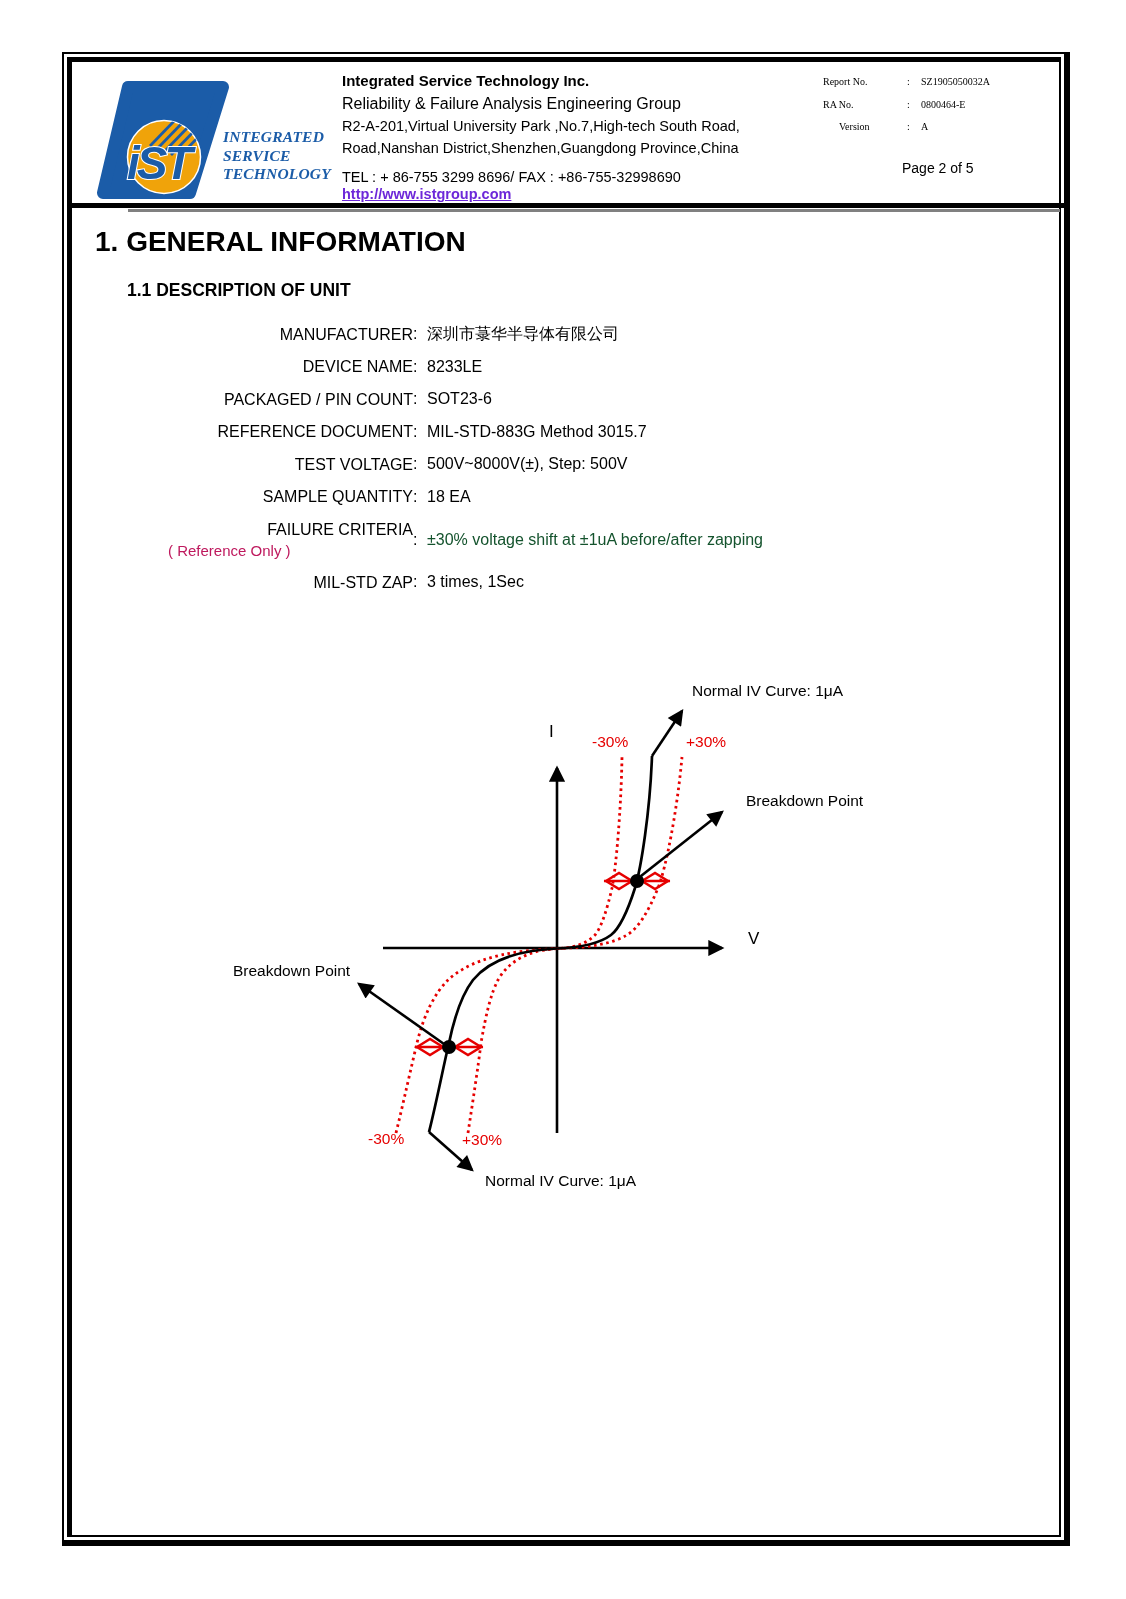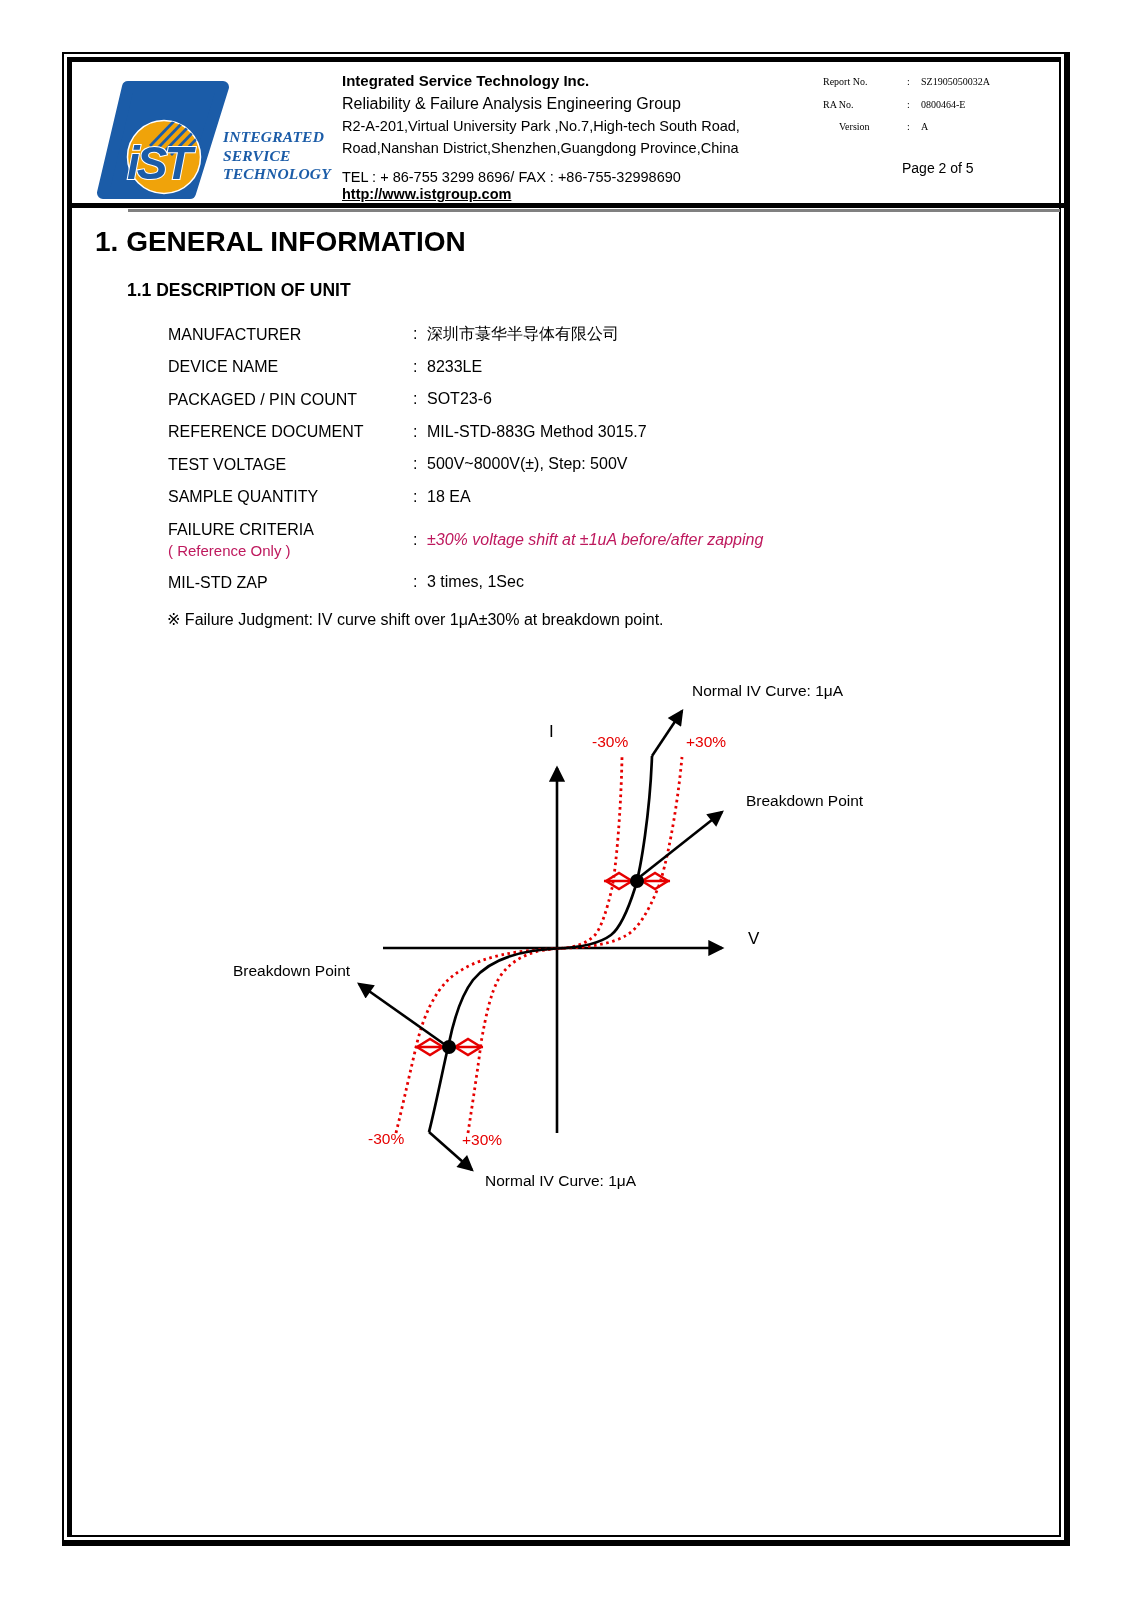--- a/index.html
+++ b/index.html
@@ -24,41 +24,41 @@
     position:absolute; left:223px; top:128px;
     color:#1b5ca8; font-weight:bold; font-style:italic;
     font-size:15.5px; line-height:18.5px; letter-spacing:.2px;font-family:Liberation Serif, serif;
   }
   .company-block { position:absolute; left:342px; top:70px; width:470px; }
   .company-name  { font-size:15px; font-weight:bold; line-height:22px; }
   .company-group { font-size:16px; line-height:23px; }
   .company-addr  { font-size:14.5px; line-height:22px; }
   .company-tel   { font-size:14.5px; line-height:17px; margin-top:10px; }
   .company-site  { font-size:14.5px; line-height:16px; }
-  .company-site a { color:#000000; font-weight:bold; text-decoration:underline; }
+  .company-site a { color:#6d28d9; font-weight:bold; text-decoration:underline; }
 
   .report-meta { position:absolute; left:823px; top:71px; font-size:10px;font-family:Liberation Serif, serif; }
   .report-row { display:grid; grid-template-columns:84px 14px auto; line-height:22.5px; }
   .report-row:nth-child(3) .rlabel { padding-left:16px; }
   .page-indicator { position:absolute; left:902px; top:160px; font-size:14px; }
 
   .header-divider { position:absolute; left:70px; top:203px; width:997px; height:5px; background:#000; }
   .header-divider-shadow { position:absolute; left:128px; top:209px; width:932px; height:3px; background:#808080; }
 
   
   .section-title   { position:absolute; left:95px;  top:226px; font-size:28px;   font-weight:bold; }
   .subsection-title{ position:absolute; left:127px; top:280px; font-size:17.5px; font-weight:bold; }
 
   .info-table { position:absolute; left:168px; top:318px; width:730px; }
   .info-row { display:grid; grid-template-columns:245px 14px auto; align-items:center; height:32.5px; font-size:16px; }
   .info-row.tall { height:53px; }
-  .ilabel-main { line-height:21px; }
+  .ilabel-main { line-height:21px;text-align:right; }
   .ilabel-sub  { line-height:21px; color:#be185d; font-size:15px; }
   .isep { text-align:left; }
-  .ivalue.red { color:#be185d;font-style:italic; }
+  .ivalue.red { color:#14532d; }
 
   .failure-note { position:absolute; left:167px; top:610px; font-size:16px; }
 
   .iv-chart { position:absolute; left:140px; top:650px; }
   .iv-chart text { font-family:"Liberation Sans","DejaVu Sans",sans-serif; }
 </style>
 </head>
 <body>
 
 <div class="page">
@@ -175,21 +175,20 @@
       </div>
       <div class="info-row">
         <div class="ilabel">
           <div class="ilabel-main">MIL-STD ZAP</div>
         </div>
         <div class="isep">:</div>
         <div class="ivalue">3 times, 1Sec</div>
       </div>
     </div>
 
-  <div class="failure-note">※ Failure Judgment: IV curve shift over 1μA±30% at breakdown point.</div>
 
   <svg class="iv-chart" width="760" height="545" viewBox="140 650 760 545">
     <defs>
       <marker id="ah" viewBox="0 0 10 10" refX="8.5" refY="5" markerWidth="7" markerHeight="6.2" orient="auto-start-reverse">
         <path d="M0,0 L10,5 L0,10 z" fill="#000"></path>
       </marker>
     </defs>
 
     <line x1="557" y1="1133" x2="557" y2="768" stroke="#000" stroke-width="2.6" marker-end="url(#ah)"></line>
     <line x1="383" y1="948" x2="722" y2="948" stroke="#000" stroke-width="2.6" marker-end="url(#ah)"></line>

